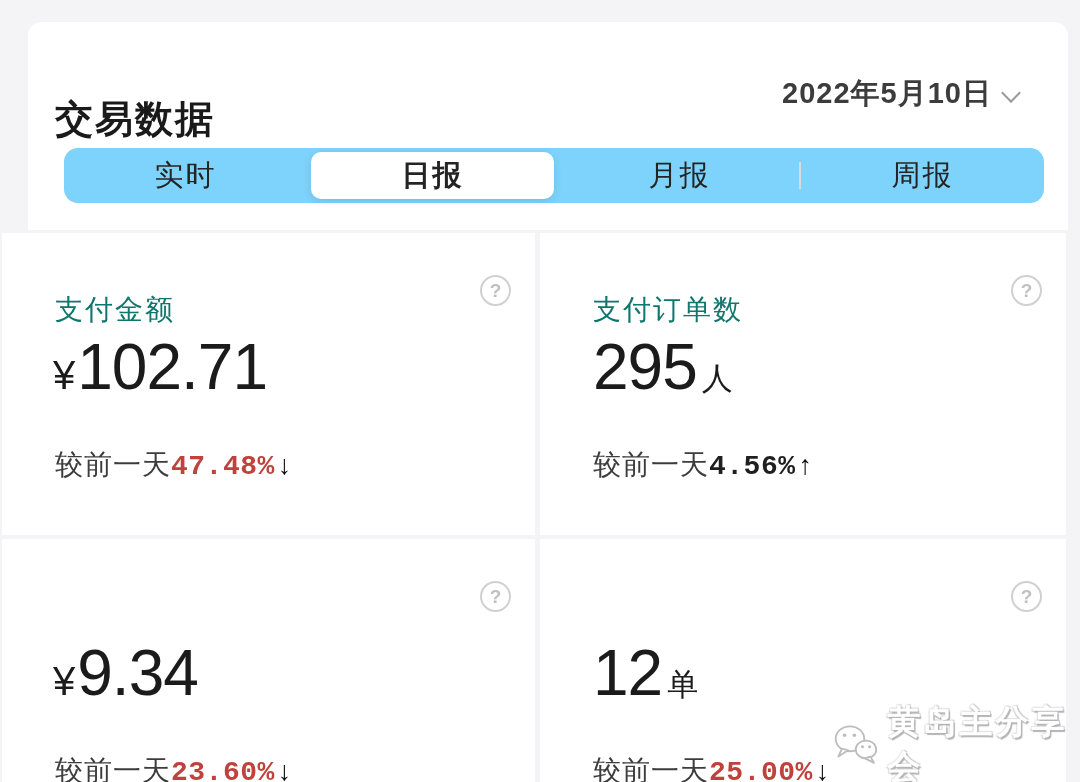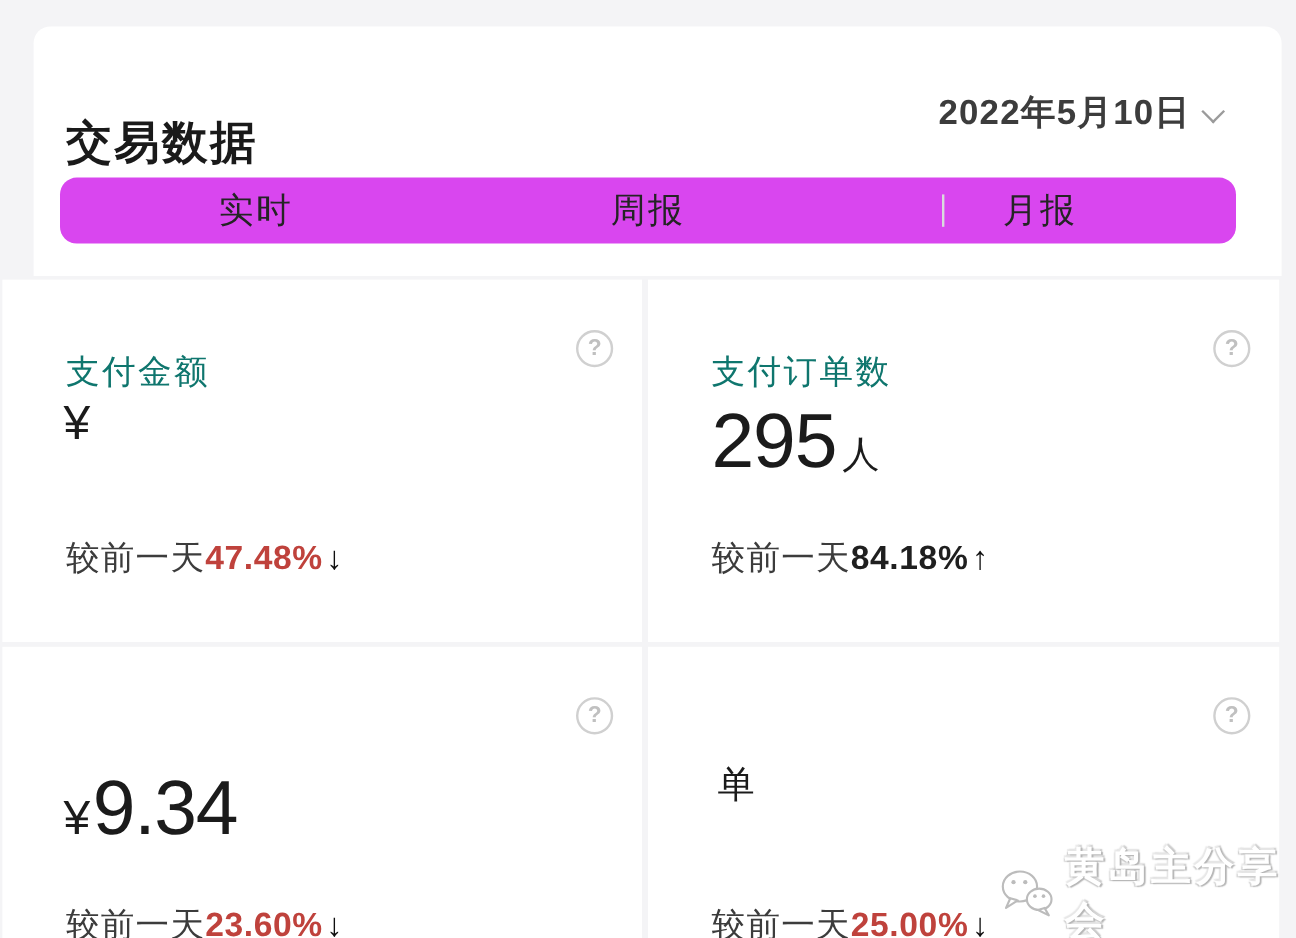--- a/index.html
+++ b/index.html
@@ -31,22 +31,22 @@
   }
   .chevron::before {
     content:""; position:absolute; left:0; top:4px;
     width:12px; height:12px;
     border-right:2.5px solid #9b9b9b; border-bottom:2.5px solid #9b9b9b;
     transform:rotate(45deg);
   }
 
   
   .tab-bar {
-    position:absolute; left:22px; top:126px; width:980px; height:55px;
-    background:#d946ef; border-radius:14px;
+    position:absolute; left:36px; top:126px; width:980px; height:55px;
+    background:#7dd3fc; border-radius:14px;
     display:flex; align-items:stretch;
   }
   .tab {
     flex:1 1 0; display:flex; align-items:center; justify-content:center;
     font-size:29px; color:#242424; cursor:pointer; position:relative;
     letter-spacing:2px;
   }
   .tab.active {
     background:#ffffff; border-radius:10px; margin:4px;
     font-weight:bold; box-shadow:0 2px 8px rgba(0,0,0,0.10);
@@ -73,21 +73,21 @@
     line-height:1.2; white-space:nowrap;
   }
   .value-prefix { font-size:40px; margin-right:2px; }
   .value-number { font-size:64px; letter-spacing:-1px; }
   .value-suffix { font-size:31px; margin-left:5px; letter-spacing:1px; }
   .card-change {
     position:absolute; left:53px; top:213px;
     display:flex; align-items:baseline; font-size:28px; white-space:nowrap;justify-content:center;
   }
   .compare-label { color:#3c3c3c; letter-spacing:1px; }
-  .pct { font-weight:bold; letter-spacing:0.5px; }
+  .pct { font-weight:bold; letter-spacing:0.5px;font-family:Liberation Mono, monospace; }
   .arrow { font-size:27px; font-weight:bold; color:#0f0f0f; margin-left:3px; }
 
   .help-icon {
     position:absolute; right:24px; top:42px; width:31px; height:31px;
     border:2px solid #d0d0d0; border-radius:50%;
     display:flex; align-items:center; justify-content:center;
     font-size:19px; color:#c0c0c0; font-weight:600; cursor:pointer;
   }
 
   
@@ -106,51 +106,53 @@
 <body>
 
 <div class="header-panel">
   <div class="page-title">交易数据</div>
   <div class="date-picker">
     <span class="date-text">2022年5月10日</span>
     <span class="chevron"></span>
   </div>
   <div class="tab-bar">
     <div class="tab">实时</div>
+    <div class="tab active">日报</div>
+    <div class="tab">月报</div>
     <div class="tab">周报</div>
-    <div class="tab">月报</div>
     <div class="tab-divider"></div>
   </div>
 </div>
 
 <div class="card card-0">
   <div class="card-label">支付金额</div>
   <div class="help-icon">?</div>
   <div class="card-value">
     <span class="value-prefix">¥</span>
+    <span class="value-number">102.71</span>
     <span class="value-suffix"></span>
   </div>
   <div class="card-change">
     <span class="compare-label">较前一天</span>
     <span class="pct" style="color: rgb(191, 66, 60);">47.48%</span>
     <span class="arrow">↓</span>
   </div>
 </div>
 
 <div class="card card-1">
   <div class="card-label">支付订单数</div>
   <div class="help-icon">?</div>
   <div class="card-value">
     <span class="value-prefix"></span>
     <span class="value-number">295</span>
     <span class="value-suffix">人</span>
   </div>
   <div class="card-change">
     <span class="compare-label">较前一天</span>
-    <span class="pct" style="color: rgb(31, 31, 31);">84.18%</span>
+    <span class="pct" style="color: rgb(31, 31, 31);">4.56%</span>
     <span class="arrow">↑</span>
   </div>
 </div>
 
 <div class="card card-2">
   <div class="help-icon">?</div>
   <div class="card-value">
     <span class="value-prefix">¥</span>
     <span class="value-number">9.34</span>
     <span class="value-suffix"></span>
@@ -159,20 +161,21 @@
     <span class="compare-label">较前一天</span>
     <span class="pct" style="color: rgb(191, 66, 60);">23.60%</span>
     <span class="arrow">↓</span>
   </div>
 </div>
 
 <div class="card card-3">
   <div class="help-icon">?</div>
   <div class="card-value">
     <span class="value-prefix"></span>
+    <span class="value-number">12</span>
     <span class="value-suffix">单</span>
   </div>
   <div class="card-change">
     <span class="compare-label">较前一天</span>
     <span class="pct" style="color: rgb(191, 66, 60);">25.00%</span>
     <span class="arrow">↓</span>
   </div>
 </div>
 
 <div class="watermark">

